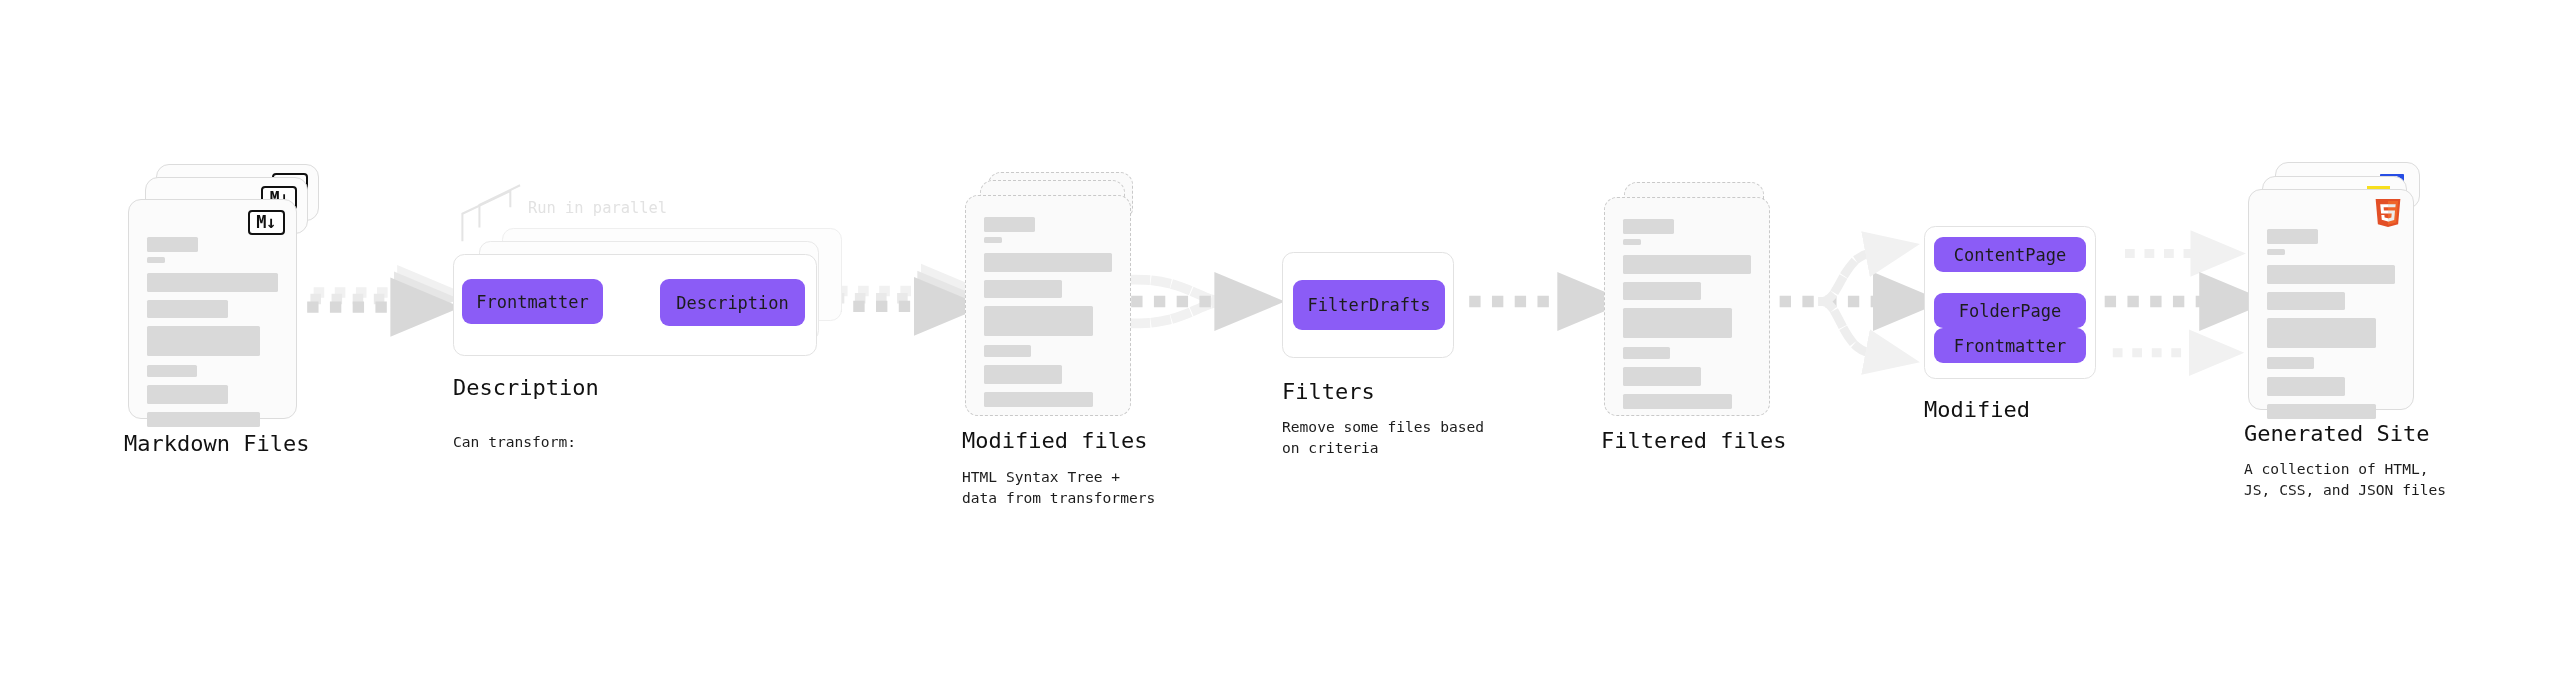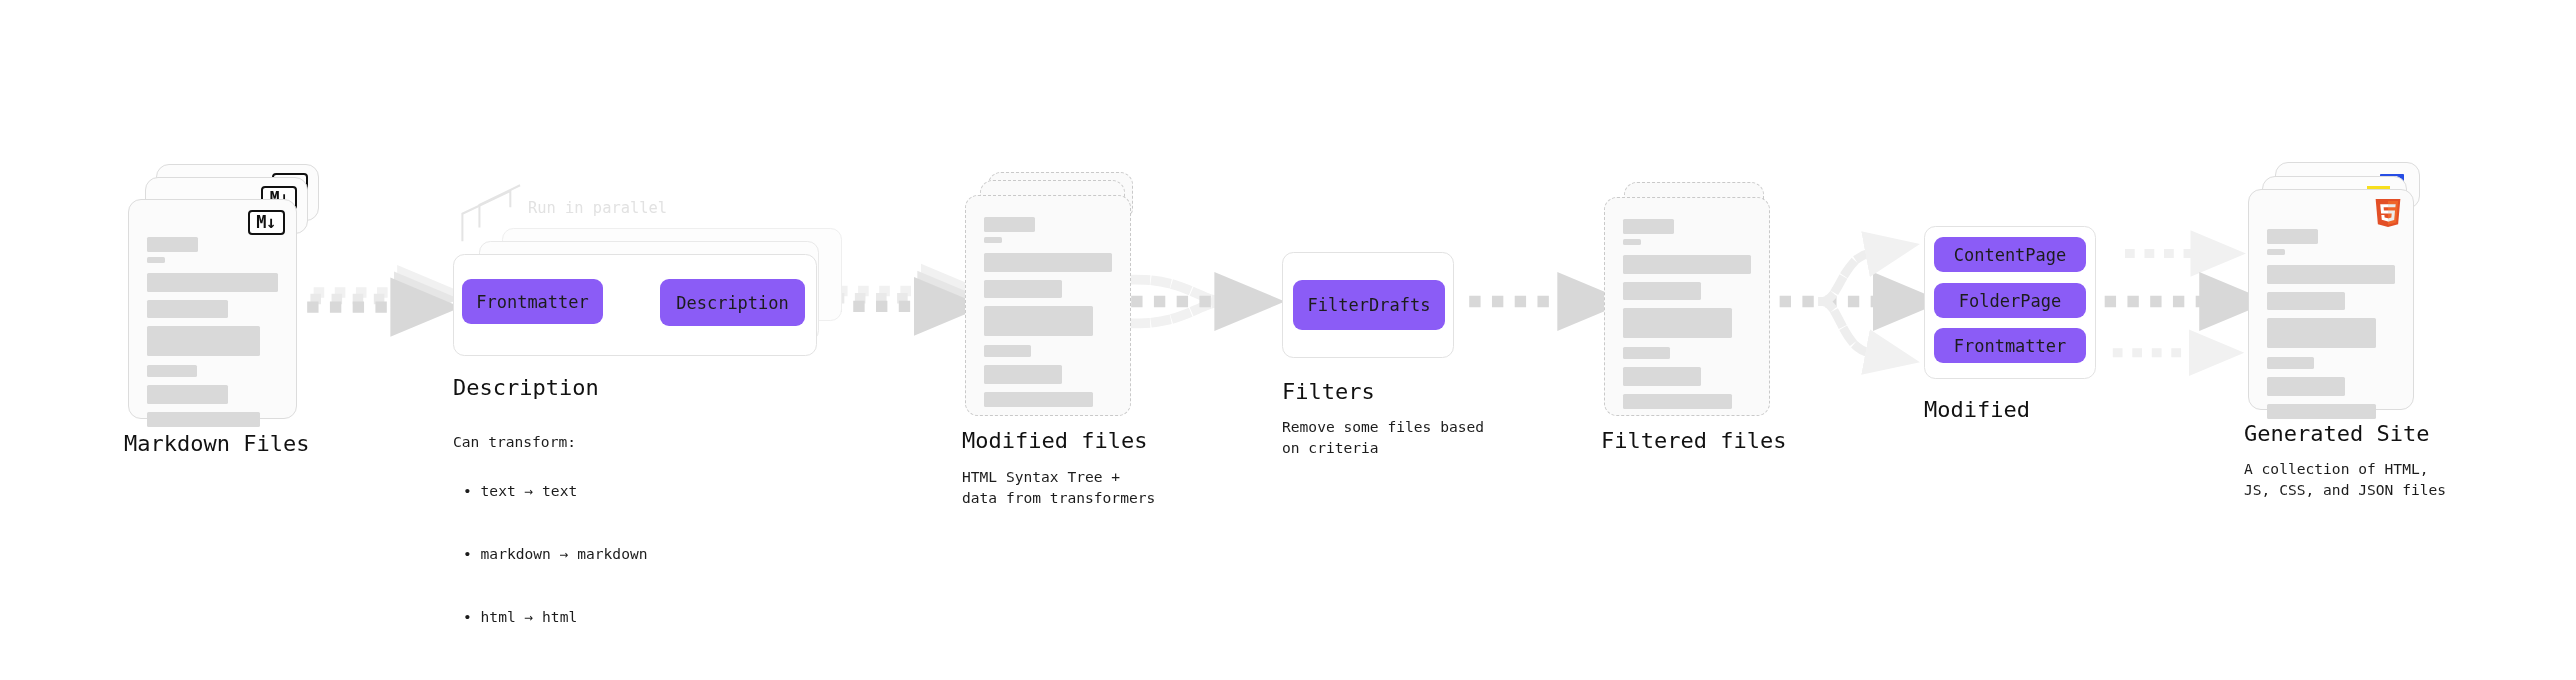--- a/index.html
+++ b/index.html
@@ -234,25 +234,20 @@
     <div class="chip faded1" style="left:655px; top:268px; width:119px; height:47px;"></div>
 
     <div class="group-box" style="left:453px; top:254px; width:364px; height:102px;"></div>
 
     <div class="chip" style="left:462px; top:279px; width:141px; height:45px;">Frontmatter</div>
     <div class="chip" style="left:660px; top:279px; width:145px; height:47px;">Description</div>
   </div>
 
   <div class="title" style="left:453px; top:375px;">Description</div>
   <div class="subtitle" style="left:453px; top:431px;">Can transform:</div>
-  <div class="bullets" style="left:463px; top:438px;">
-    <div>• text → text</div>
-    <div>• markdown → markdown</div>
-    <div>• html → html</div>
-  </div>
 
   <div class="doc-stack">
     <div class="doc-card dashed" style="left:988px; top:172px; width:145px; height:49px;"></div>
     <div class="doc-card dashed" style="left:980px; top:180px; width:145px; height:49px;"></div>
     <div class="doc-card dashed" style="left:965px; top:195px; width:166px; height:221px;">
       <div class="doc-lines" style="top:21px;">
         <div class="doc-line" style="width:51px;height:14.6px;"></div>
         <div class="doc-line" style="width:18px;height:5.7px;margin-top:-2.4px;margin-bottom:9.8px;"></div>
         <div class="doc-line" style="width:100%;height:19.5px;"></div>
         <div class="doc-line" style="width:61%;height:18px;"></div>
@@ -285,21 +280,21 @@
         <div class="doc-line" style="width:37%;height:12.2px;"></div>
         <div class="doc-line" style="width:61%;height:19.5px;"></div>
         <div class="doc-line" style="width:85%;height:14.6px;"></div>
       </div>
     </div>
   </div>
   <div class="title" style="left:1601px; top:428px;">Filtered files</div>
 
   <div class="group-box" style="left:1924px; top:226px; width:172px; height:153px;"></div>
   <div class="chip" style="left:1934px; top:237px; width:152px; height:35px;">ContentPage</div>
-  <div class="chip" style="left:1934px; top:283px; width:152px; height:35px;">FolderPage</div>
+  <div class="chip" style="left:1934px; top:293px; width:152px; height:35px;">FolderPage</div>
   <div class="chip" style="left:1934px; top:328px; width:152px; height:35px;">Frontmatter</div>
   <div class="title" style="left:1924px; top:397px;">Modified</div>
 
   <div class="doc-stack">
     <div class="doc-card ghost" style="left:2275px; top:162px; width:145px; height:47px;">
       <div class="badge-css" style="right:14.6px; top:11.4px; width:24.4px; height:9.8px; font-size:6.5px;
                   border-radius:0.8px;">CSS</div>
     </div>
     <div class="doc-card ghost" style="left:2262px; top:176px; width:145px; height:47px;">
       <div class="badge-js" style="right:16.3px; top:9px; width:23px; height:11.4px;"></div>

